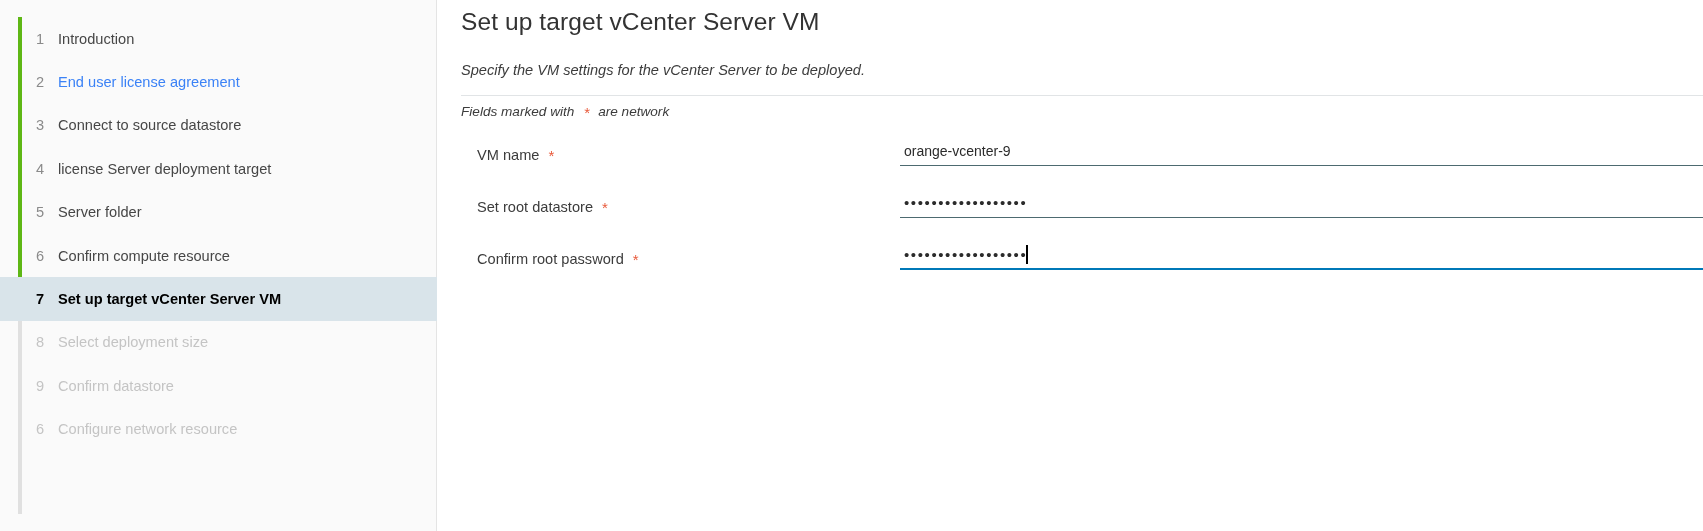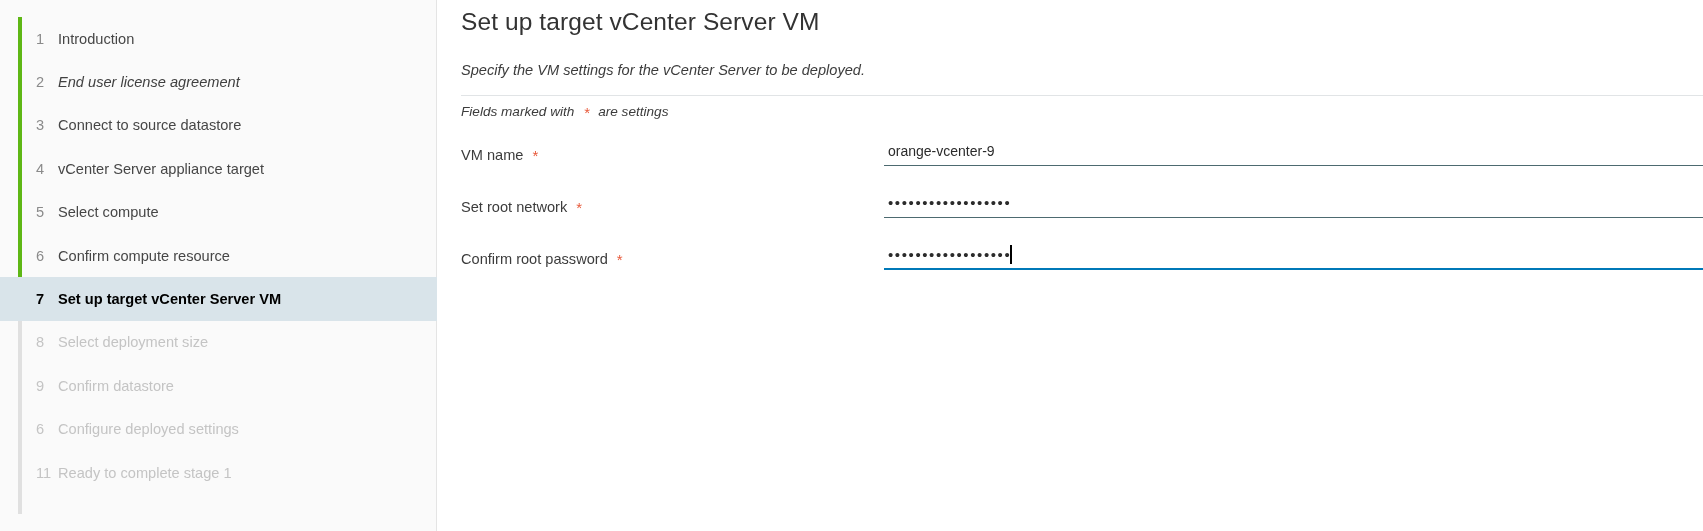--- a/index.html
+++ b/index.html
@@ -44,21 +44,21 @@
   }
   .nav-item .num {
     width: 22px;
     flex: 0 0 22px;
     text-align: left;
     color: #8a8a8a;
     font-size: 14.6px;
   }
   .nav-item .lbl { color: #565656; font-size: 14.6px; }
   .nav-item.done .lbl { color: #464646; }
-  .nav-item.emphasis .lbl { color: #404040; font-style: italic; }
+  .nav-item.emphasis .lbl { color: #3b82f6; }
   .nav-item.active { background: #d9e4ea; }
   .nav-item.active .num { color: #000000; font-weight: bold; }
   .nav-item.active .lbl { color: #000000; font-weight: bold; }
   .nav-item.disabled { cursor: default; }
   .nav-item.disabled .num,
   .nav-item.disabled .lbl { color: #c4c4c4; }
 
   
   .main {
     position: relative;
@@ -99,21 +99,21 @@
   }
   .required-note .star {
     color: #e8593a;
     font-style: normal;
     font-size: 15px;
     margin: 0 8px 0 10px;
     position: relative;
     top: 1px;
   }
 
-  .form { position: absolute; left: 0; top: 133px; right: 0; }
+  .form { position: absolute; left: 16px; top: 133px; right: 0; }
   .field-row {
     position: relative;
     height: 52px;
   }
   .field-label {
     position: absolute;
     left: 24px;
     top: 13px;
     font-size: 14.6px;
     color: #3c3c3c;
@@ -196,26 +196,26 @@
         <span class="lbl">End user license agreement</span>
       </div>
 
       <div class="nav-item done">
         <span class="num">3</span>
         <span class="lbl">Connect to source datastore</span>
       </div>
 
       <div class="nav-item done">
         <span class="num">4</span>
-        <span class="lbl">vCenter Server appliance target</span>
+        <span class="lbl">license Server deployment target</span>
       </div>
 
       <div class="nav-item done">
         <span class="num">5</span>
-        <span class="lbl">Select compute</span>
+        <span class="lbl">Server folder</span>
       </div>
 
       <div class="nav-item done">
         <span class="num">6</span>
         <span class="lbl">Confirm compute resource</span>
       </div>
 
       <div class="nav-item active">
         <span class="num">7</span>
         <span class="lbl">Set up target vCenter Server VM</span>
@@ -226,59 +226,55 @@
         <span class="lbl">Select deployment size</span>
       </div>
 
       <div class="nav-item disabled">
         <span class="num">9</span>
         <span class="lbl">Confirm datastore</span>
       </div>
 
       <div class="nav-item disabled">
         <span class="num">6</span>
-        <span class="lbl">Configure deployed settings</span>
-      </div>
-
-      <div class="nav-item disabled">
-        <span class="num">11</span>
-        <span class="lbl">Ready to complete stage 1</span>
-      </div>
+        <span class="lbl">Configure network resource</span>
+      </div>
+
 
     </div>
   </div>
 
   <div class="main">
 
     <div class="page-title">Set up target vCenter Server VM</div>
     <div class="page-subtitle">Specify the VM settings for the vCenter Server to be deployed.</div>
     <div class="divider"></div>
 
     <div class="required-note">
       <span>Fields marked with</span>
       <span class="star">*</span>
-      <span>are settings</span>
+      <span>are network</span>
     </div>
 
     <div class="form">
 
       <div class="field-row">
         <div class="field-label">
           <span>VM name</span>
           <span class="star">*</span>
         </div>
         <div class="field-control">
           <input class="field-input" type="text" value="orange-vcenter-9" style="">
 
         </div>
       </div>
 
       <div class="field-row">
         <div class="field-label">
-          <span>Set root network</span>
+          <span>Set root datastore</span>
           <span class="star">*</span>
         </div>
         <div class="field-control">
           <input class="field-input password" type="text" readonly="" value="••••••••••••••••••" style="">
 
         </div>
       </div>
 
       <div class="field-row">
         <div class="field-label">

